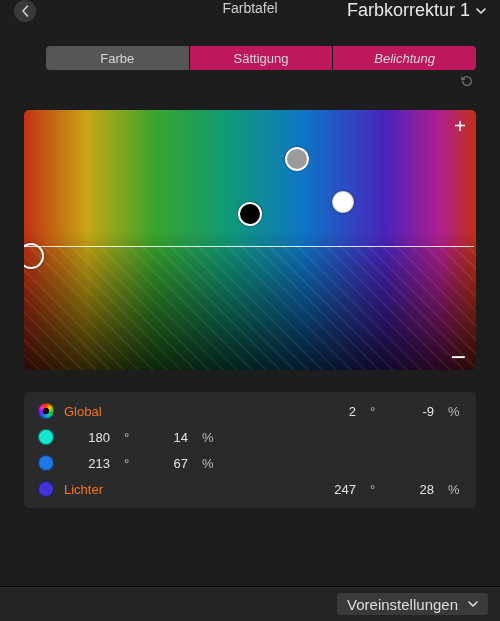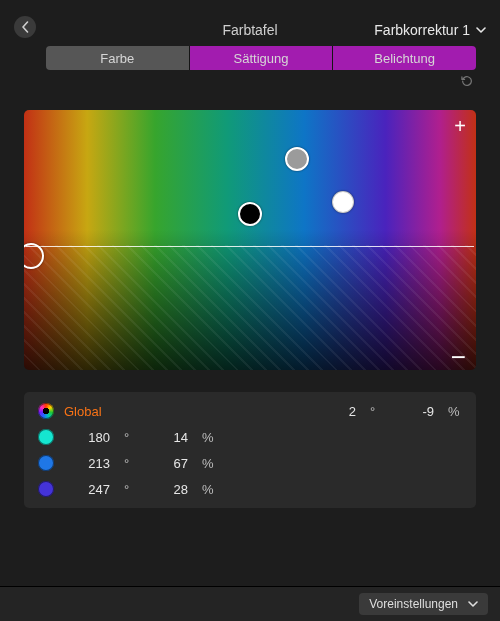--- a/index.html
+++ b/index.html
@@ -6,21 +6,21 @@
     margin:0;padding:0;
     width:500px;height:621px;
     background:#1d1d1d;
     font-family:-apple-system,"Helvetica Neue",Arial,sans-serif;
     color:#d6d6d6;
     font-size:13px;
     overflow:hidden;
   }
   .header{
     display:flex;
-    align-items:flex-end;
+    align-items:flex-start;
     height:38px;
     padding:0 14px;
     position:relative;
   }
   .back-btn{
     width:22px;height:22px;
     border-radius:50%;
     background:#3a3a3a;
     display:flex;align-items:center;justify-content:center;
     cursor:pointer;
@@ -31,42 +31,42 @@
     left:0;right:0;
     text-align:center;
     pointer-events:none;
     color:#cfcfcf;
     font-size:14px;
   }
   .corr-select{
     margin-left:auto;
     display:flex;align-items:center;gap:6px;
     color:#e9e9e9;
-    font-size:14px;
+    font-size:18px;
     cursor:pointer;
   }
   .chev{width:10px;height:10px;}
 
   .seg{
     display:flex;
     margin:8px 24px 0 46px;
     height:24px;
     border-radius:4px;
     overflow:hidden;
   }
   .seg div{
     flex:1;
     display:flex;align-items:center;justify-content:center;
     font-size:13px;
-    background:#a21caf;
+    background:#be185d;
     border-right:1px solid #151515;
     cursor:pointer;
     color:#d6d6d6;
   }
-  .seg div:last-child{border-right:none;}
+  .seg div:last-child{border-right:none;font-style:italic;}
   .seg .active{background:#565656;}
 
   .reset-row{
     display:flex;justify-content:flex-end;
     padding:4px 26px 0 0;
     height:20px;
   }
   .reset-row svg{width:14px;height:14px;opacity:.55;cursor:pointer;}
 
   .board-wrap{
@@ -175,21 +175,21 @@
     padding:0 12px;
   }
   .presets{
     height:22px;
     background:#3a3a3a;
     border-radius:4px;
     display:flex;align-items:center;
     padding:0 10px;
     gap:10px;
     color:#dedede;
-    font-size:12px;
+    font-size:15px;
     cursor:pointer;
   }
 </style>
 </head>
 <body>
 
 <div class="header">
   <div class="back-btn">
     <svg viewBox="0 0 8 12">
       <path d="M6.5 1 2 6l4.5 5" fill="none" stroke="#cfcfcf" stroke-width="1.6" stroke-linecap="round" stroke-linejoin="round"></path>
@@ -249,20 +249,21 @@
   </div>
   <div class="row">
     <div class="swatch sw-mids"></div>
     <div class="num">213</div>
     <div class="unit">°</div>
     <div class="pct">67</div>
     <div class="unit">%</div>
   </div>
   <div class="row">
     <div class="swatch sw-highs"></div>
+    <div class="name">Lichter</div>
     <div class="num">247</div>
     <div class="unit">°</div>
     <div class="pct">28</div>
     <div class="unit">%</div>
   </div>
 </div>
 
 <div class="footer">
   <div class="presets">
     <span>Voreinstellungen</span>

